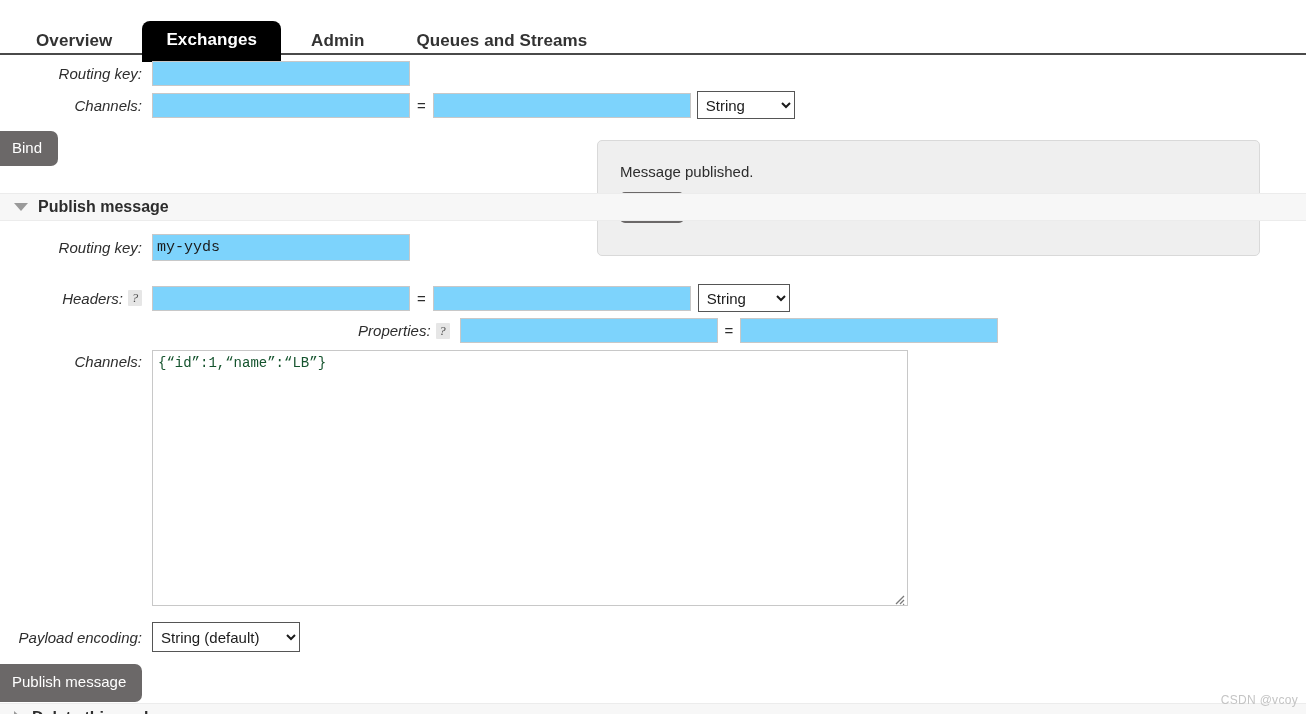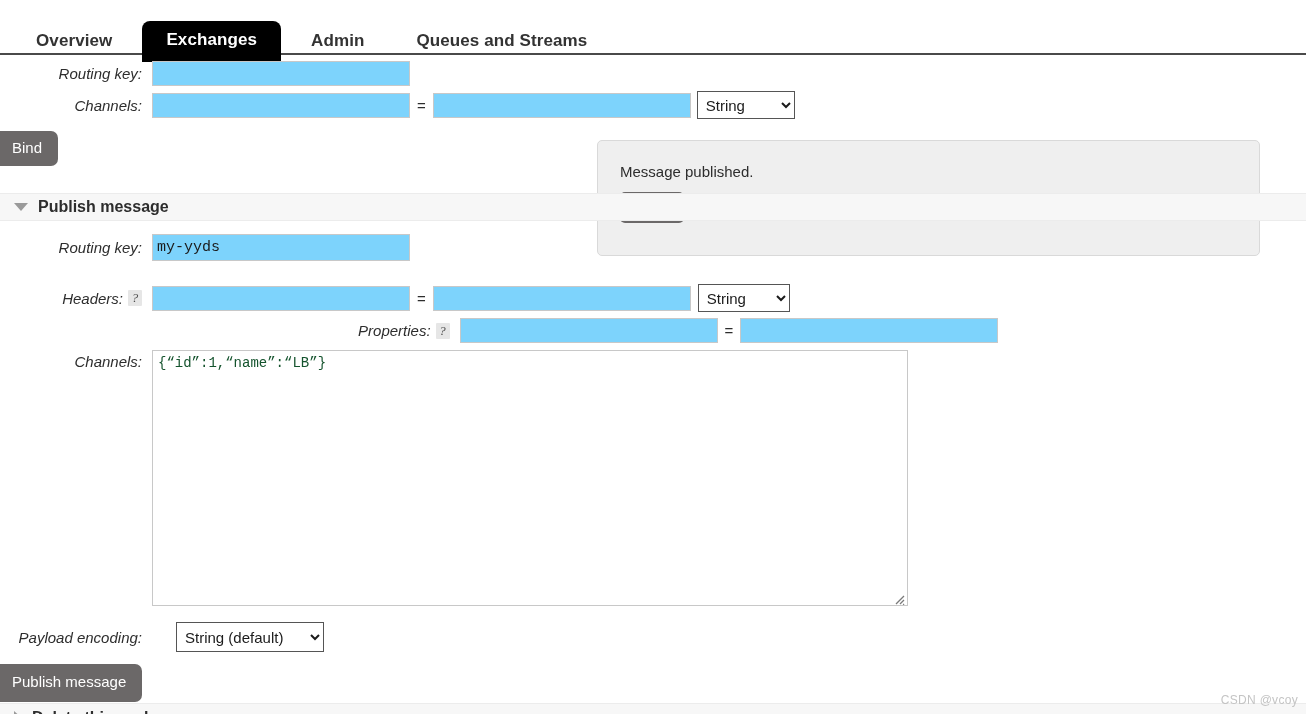--- a/index.html
+++ b/index.html
@@ -111,21 +111,20 @@
   select.sel {
     border: 1px solid #555555;
     background: #ffffff;
     font-family: "Liberation Sans", sans-serif;
     font-size: 15px;
     padding: 2px 4px;
     height: 28px;
     box-sizing: border-box;
     color: #1b1b1b;
     cursor: pointer;
-    margin-left: 24px;
   }
 
   
   .btn {
     background: #6b6868;
     color: #ffffff;
     border: none;
     border-radius: 6px;
     font-family: "Liberation Sans", sans-serif;
     font-size: 15px;

